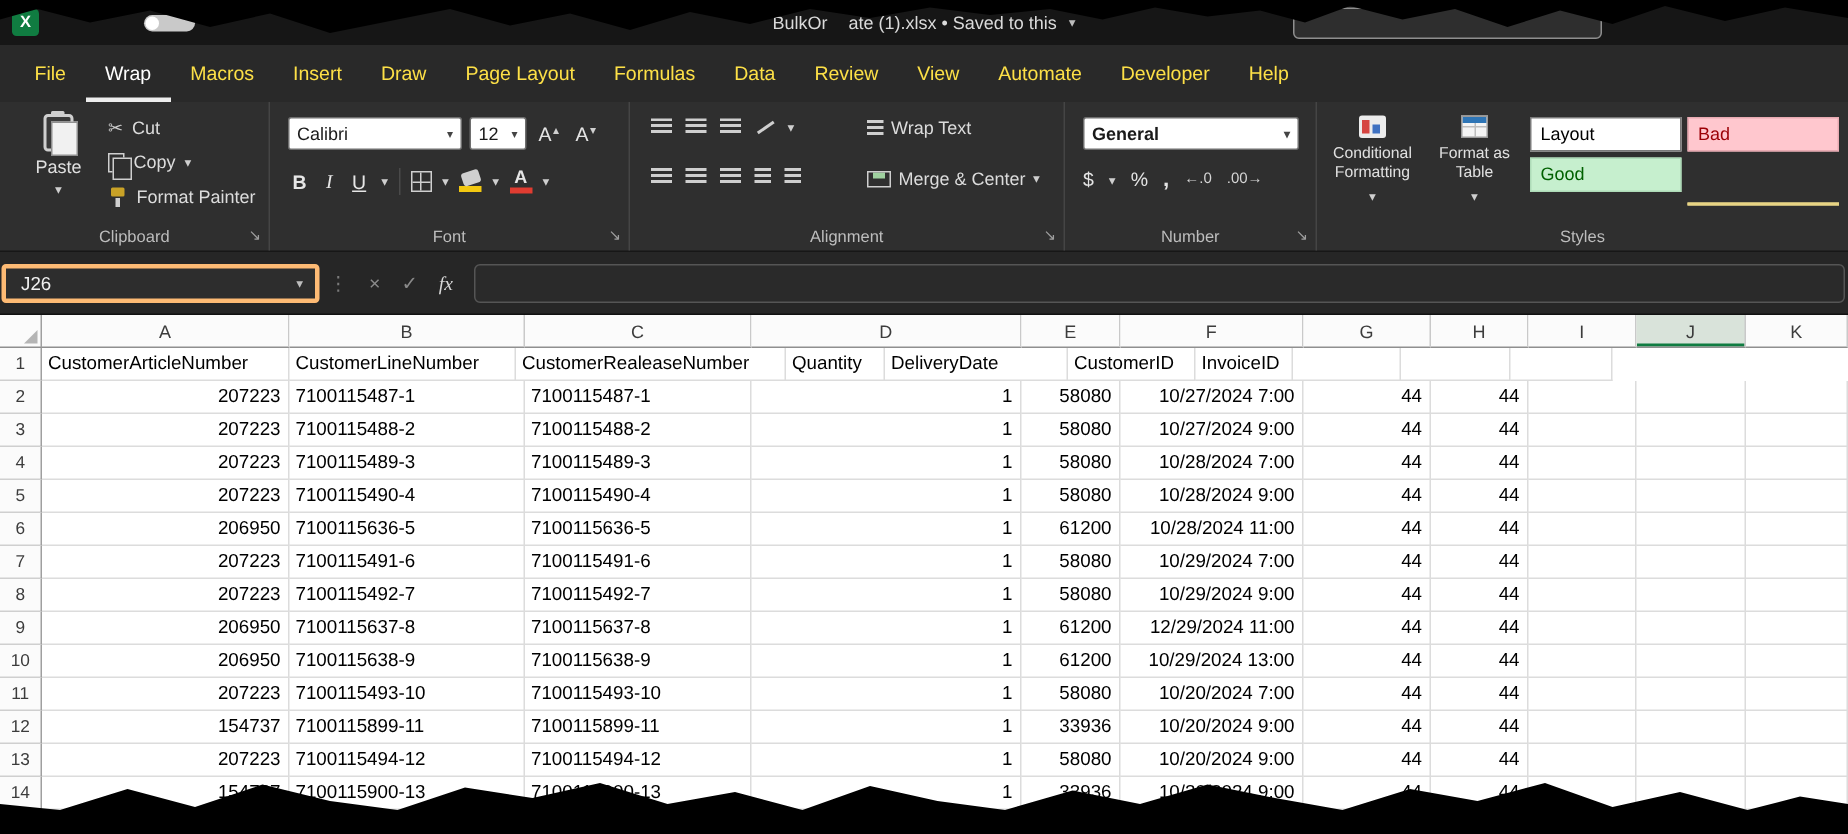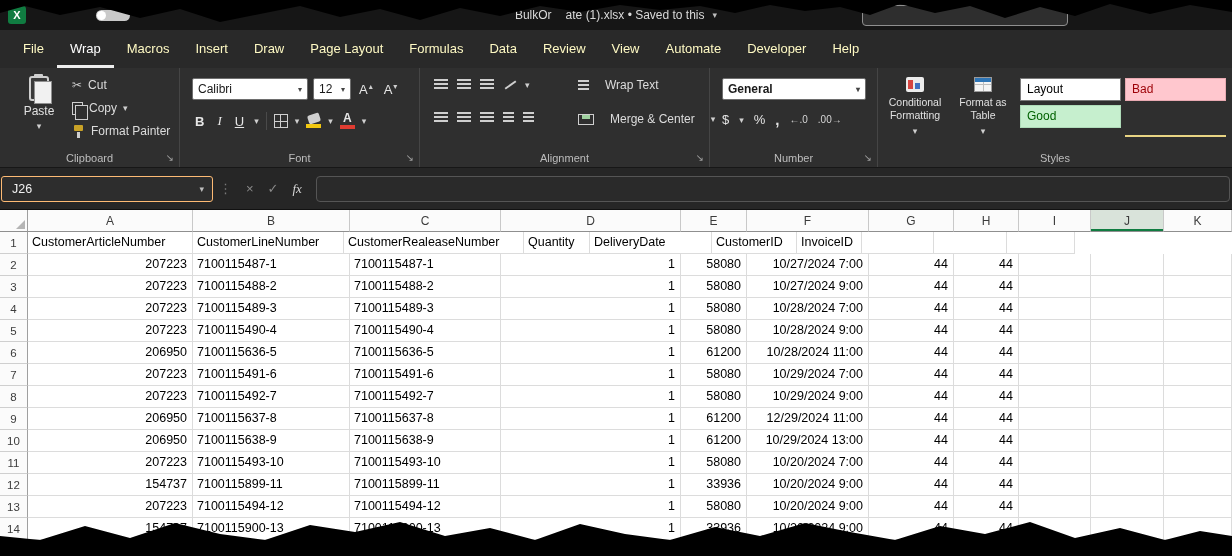--- a/index.html
+++ b/index.html
@@ -12,21 +12,21 @@
              color:#fff; font-weight:bold; font-size:11px; text-align:center; line-height:18px; }
   .autosave-pill { position:absolute; left:96px; top:10px; width:34px; height:11px; background:#c9c9c9; border-radius:6px; }
   .autosave-pill:before { content:""; position:absolute; left:1px; top:1px; width:9px; height:9px; background:#fff; border-radius:50%; }
   .doc-title { position:absolute; left:0; right:0; top:0; height:30px; display:flex; align-items:center; justify-content:center;
                gap:14px; color:#dadada; font-size:12px; }
   .doc-title .chev { font-size:9px; color:#bdbdbd; margin-left:-6px; }
   .search-remnant { position:absolute; left:862px; top:5px; width:206px; height:21px; border:1px solid #8f8f8f; border-radius:4px; background:#2e2e2e; }
 
   
   .menubar { position:absolute; top:30px; left:0; right:0; height:38px; background:#292929; display:flex; align-items:stretch; padding-left:10px; }
-  .tab { padding:0 13px; line-height:38px; font-size:13px; color:#fef9c3; white-space:nowrap; cursor:default; }
+  .tab { padding:0 13px; line-height:38px; font-size:13px; color:#fde047; white-space:nowrap; cursor:default; }
   .tab.active { color:#fff; box-shadow:inset 0 -3px 0 #ededed; }
 
   
   .ribbon { position:absolute; top:68px; left:0; right:0; height:100px; background:#2f2f2f; border-bottom:1px solid #171717; color:#e0e0e0; }
   .grp { position:absolute; top:0; height:100%; }
   .grp.div-r { border-right:1px solid #454545; }
   .grplabel { position:absolute; bottom:3px; left:0; right:0; text-align:center; font-size:11px; color:#bdbdbd; }
   .launcher { position:absolute; right:5px; bottom:4px; font-size:10px; color:#9d9d9d; line-height:10px; }
   .chev { font-size:9px; color:#cfcfcf; }
   .tiny { font-size:8px; color:#cfcfcf; }
@@ -65,21 +65,21 @@
   .icon-fill { width:12px; height:9px; background:#cfcfcf; border-radius:2px; transform:rotate(-18deg); }
   .cbar { width:15px; height:4px; }
   .fcA { font-size:12px; font-weight:bold; color:#e6e6e6; line-height:11px; }
 
   
   .bars { width:14px; height:11px; background:repeating-linear-gradient(to bottom, #cfcfcf 0 2px, transparent 2px 4px); }
   .bars.sm { width:11px; }
   .icon-diag { width:13px; height:13px; position:relative; }
   .icon-diag:before { content:""; position:absolute; left:1px; top:6px; width:13px; height:2px; background:#cfcfcf; transform:rotate(-35deg); }
   .icon-merge { width:16px; height:11px; border:1px solid #cfcfcf; background:linear-gradient(#9fd19f,#9fd19f) top center/8px 4px no-repeat; }
-  .albtn { display:flex; align-items:center; gap:16px; font-size:12px; color:#dcdcdc; white-space:nowrap; }
+  .albtn { display:flex; align-items:center; gap:5px; font-size:12px; color:#dcdcdc; white-space:nowrap; }
   .align-r1 { position:absolute; left:14px; top:10px; display:flex; align-items:center; gap:9px; }
   .align-r2 { position:absolute; left:14px; top:44px; display:flex; align-items:center; gap:9px; }
   .wrap-btn { position:absolute; left:158px; top:10px; }
   .merge-btn { position:absolute; left:158px; top:44px; }
 
   
   .num-r1 { position:absolute; left:12px; top:10px;font-weight:bold; }
   .num-r2 { position:absolute; left:12px; top:44px; display:flex; align-items:center; gap:10px; font-size:13px; color:#e4e4e4; }
   .combo.general { width:144px; }
   .num-r2 .dec { font-size:10px; letter-spacing:0; color:#d6d6d6; }
@@ -92,21 +92,21 @@
   .icon-condfmt:before { content:""; position:absolute; left:2px; top:3px; width:5px; height:9px; background:#d64541; }
   .icon-condfmt:after { content:""; position:absolute; left:9px; top:6px; width:5px; height:6px; background:#3f71c1; }
   .icon-fmttable { width:18px; height:15px; background:#f4f4f4; border:1px solid #9a9a9a;
       background-image:linear-gradient(#2e75b6,#2e75b6), linear-gradient(#bdbdbd,#bdbdbd), linear-gradient(#bdbdbd,#bdbdbd);
       background-size:100% 4px, 100% 1px, 1px 100%; background-position:top left, center, center; background-repeat:no-repeat; }
   .gallery { position:absolute; left:142px; top:10px; display:grid; grid-template-columns:101px 101px; grid-auto-rows:23px; gap:4px; }
   .style-item { font-size:12px; line-height:21px; padding-left:6px; border:1px solid transparent; white-space:nowrap; overflow:hidden; cursor:default; }
 
   
   .formulabar { position:absolute; top:168px; left:0; right:0; height:42px; background:#262626; border-bottom:1px solid #111; display:flex; align-items:center; }
-  .namebox { width:212px; height:26px; margin-left:1px; background:#2d2d2d; border:1px solid #fdba74; border-radius:3px;
+  .namebox { width:212px; height:26px; margin-left:1px; background:#2d2d2d; border:3px solid #fdba74; border-radius:3px;
              color:#f0f0f0; font-size:12.5px; display:flex; align-items:center; justify-content:space-between; padding:0 8px 0 10px; }
   .namebox .cv { font-size:9px; color:#bdbdbd; }
   .fdots { color:#7a7a7a; font-size:13px; padding:0 6px; }
   .fbtns { display:flex; align-items:center; gap:14px; padding:0 8px; }
   .dim { color:#8a8a8a; font-size:13px; }
   .fx { color:#d8d8d8; font-size:13px; font-style:italic; font-family:"Liberation Serif", serif; }
   .finput { flex:1; height:26px; margin:0 2px 0 6px; background:#2a2a2a; border:1px solid #555; border-radius:4px; }
 
   
   .grid { position:absolute; top:210px; left:0; right:0; bottom:0; background:#fff; }

